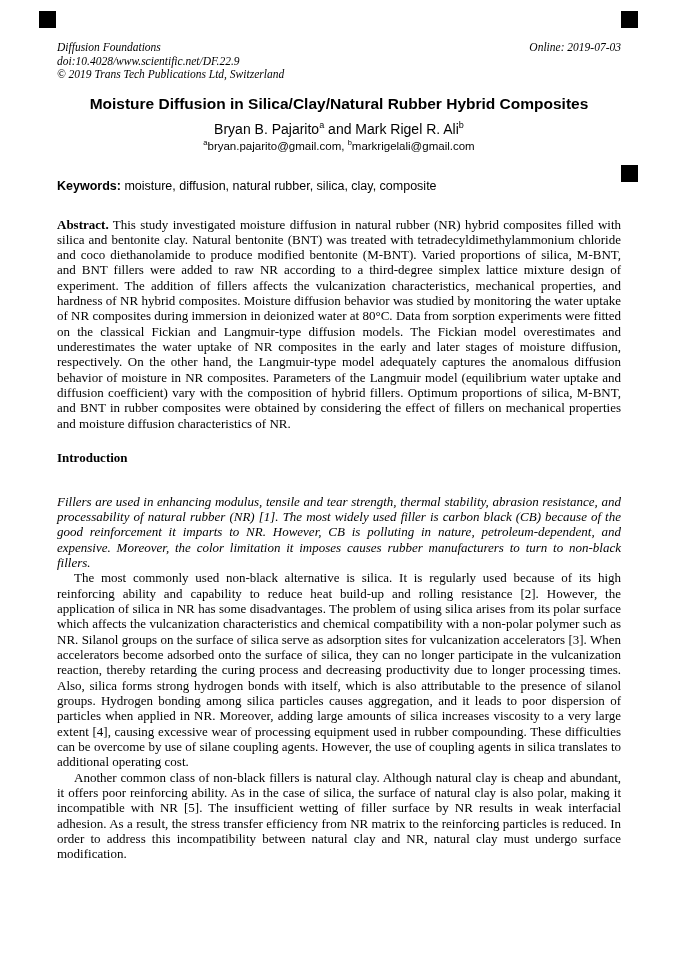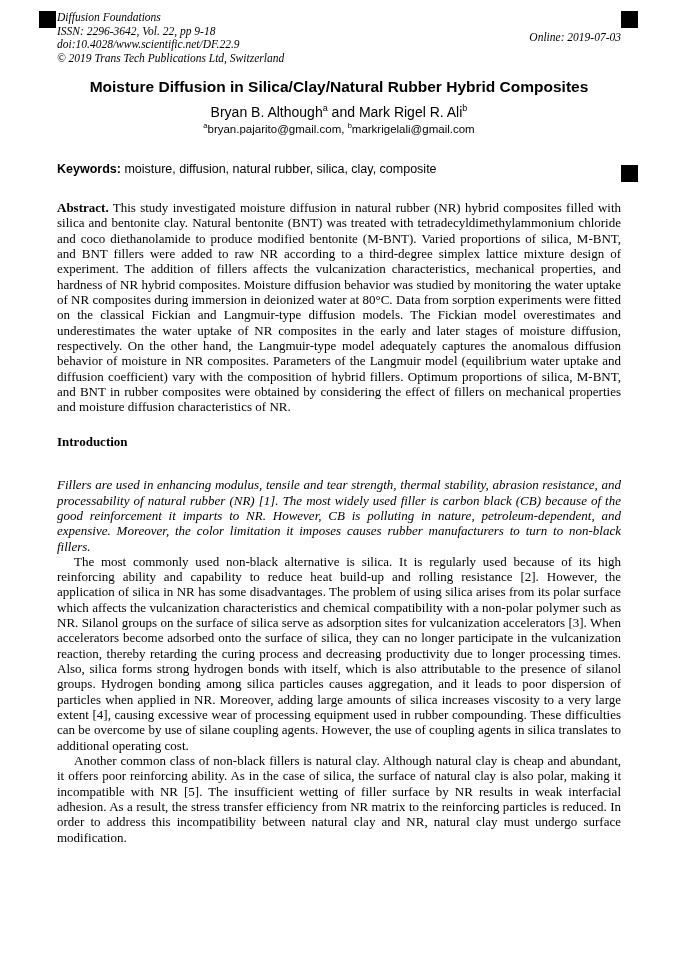--- a/index.html
+++ b/index.html
@@ -18,24 +18,25 @@
     background: #fff;
   }
   .reg-mark {
     position: absolute;
     width: 17px; height: 17px;
     background: #000;
   }
   .header-row {
     display: flex;
     justify-content: space-between;
-    align-items: center;
+    align-items: flex-start;
     font-style: italic;
     font-size: 11.5px;
     line-height: 13.5px;
+    margin-top: 30px;
   }
   .header-left div { white-space: nowrap; }
   .header-right { white-space: nowrap; }
   .title {
     margin-top: 12px;
     text-align: center;
     font-family: "Liberation Sans", sans-serif;
     font-weight: bold;
     font-size: 15.5px;
     line-height: 19px;
@@ -95,30 +96,29 @@
 
 <div class="page">
 
   <div class="reg-mark" style="left:39px; top:11px;"></div>
   <div class="reg-mark" style="left:621px; top:11px;"></div>
   <div class="reg-mark" style="left:621px; top:165px;"></div>
 
   <div class="header-row">
     <div class="header-left">
       <div>Diffusion Foundations</div>
-      <div>ISSN: 2296-3642, Vol. 22, pp 9-18</div>
       <div>doi:10.4028/www.scientific.net/DF.22.9</div>
       <div>© 2019 Trans Tech Publications Ltd, Switzerland</div>
     </div>
     <div class="header-right">Online: 2019-07-03</div>
   </div>
 
   <h1 class="title">Moisture Diffusion in Silica/Clay/Natural Rubber Hybrid Composites</h1>
 
-  <div class="authors"><span>Bryan B. Although</span><sup>a</sup><span> and </span><span>Mark Rigel R. Ali</span><sup>b</sup></div>
+  <div class="authors"><span>Bryan B. Pajarito</span><sup>a</sup><span> and </span><span>Mark Rigel R. Ali</span><sup>b</sup></div>
 
 
   <div class="emails"><sup>a</sup><span>bryan.pajarito@gmail.com, </span><sup>b</sup><span>markrigelali@gmail.com</span></div>
 
   <div class="keywords"><span class="label">Keywords:</span><span> moisture, diffusion, natural rubber, silica, clay, composite</span></div>
 
   <p class="abstract"><span class="label">Abstract.</span><span> This study investigated moisture diffusion in natural rubber (NR) hybrid composites filled with silica and bentonite clay. Natural bentonite (BNT) was treated with tetradecyldimethylammonium chloride and coco diethanolamide to produce modified bentonite (M-BNT). Varied proportions of silica, M-BNT, and BNT fillers were added to raw NR according to a third-degree simplex lattice mixture design of experiment. The addition of fillers affects the vulcanization characteristics, mechanical properties, and hardness of NR hybrid composites. Moisture diffusion behavior was studied by monitoring the water uptake of NR composites during immersion in deionized water at 80°C. Data from sorption experiments were fitted on the classical Fickian and Langmuir-type diffusion models. The Fickian model overestimates and underestimates the water uptake of NR composites in the early and later stages of moisture diffusion, respectively. On the other hand, the Langmuir-type model adequately captures the anomalous diffusion behavior of moisture in NR composites. Parameters of the Langmuir model (equilibrium water uptake and diffusion coefficient) vary with the composition of hybrid fillers. Optimum proportions of silica, M-BNT, and BNT in rubber composites were obtained by considering the effect of fillers on mechanical properties and moisture diffusion characteristics of NR.</span></p>
 
   <h2 class="section-heading">Introduction</h2>
 

